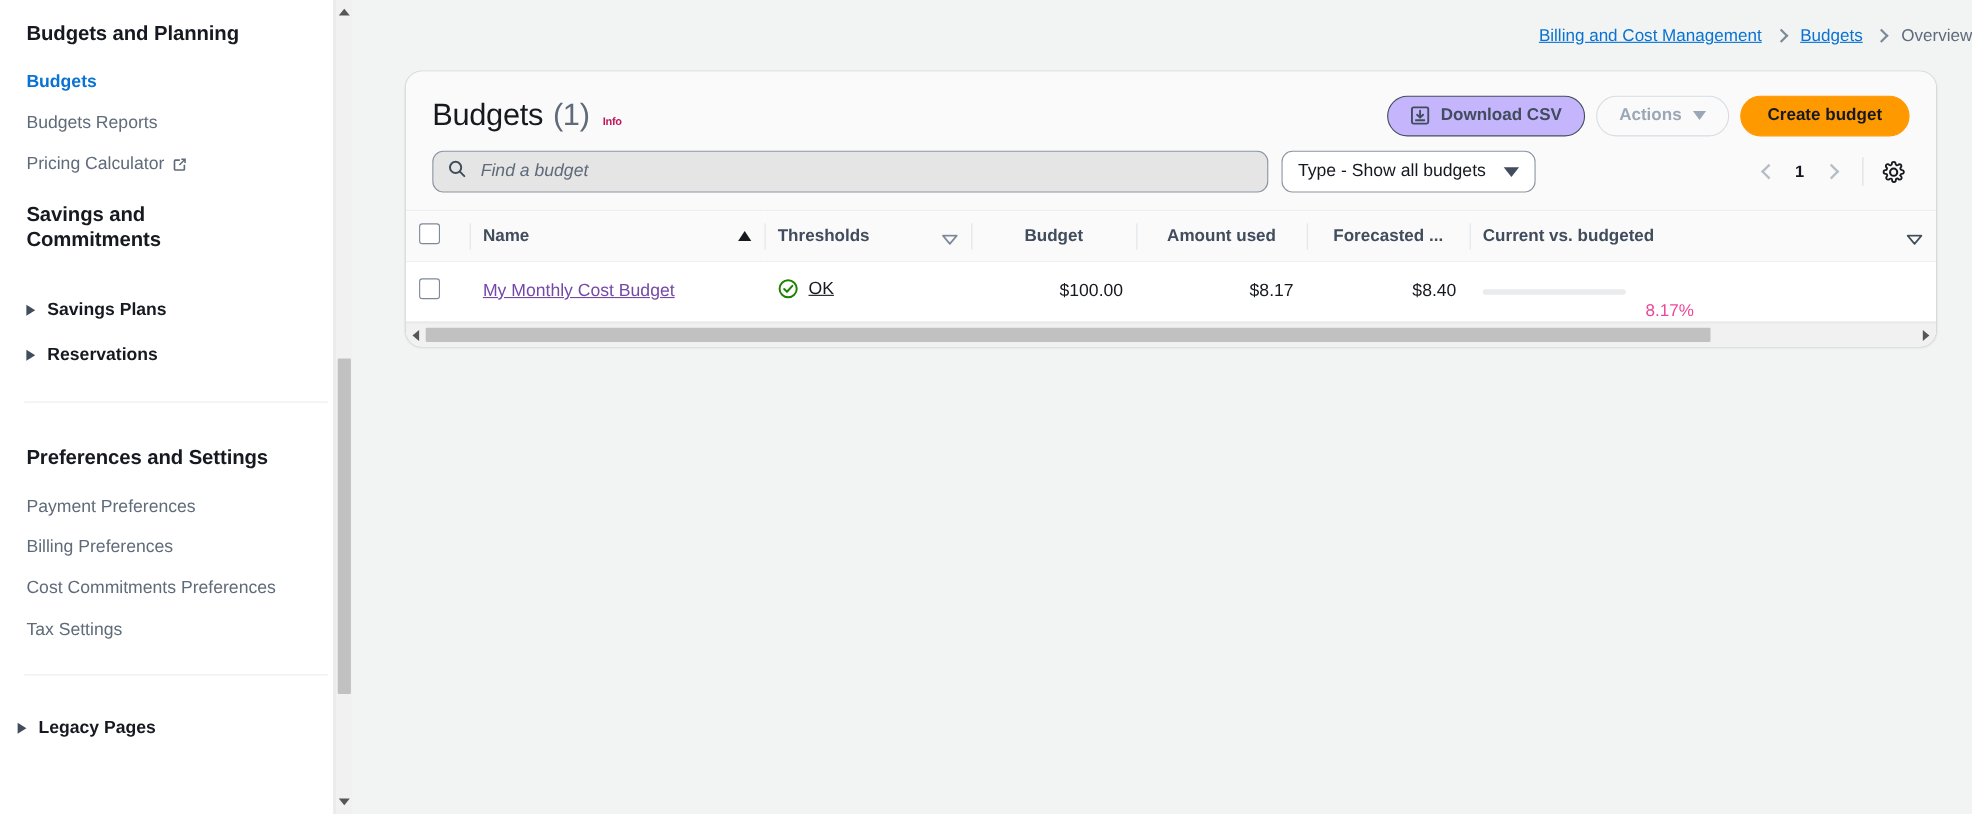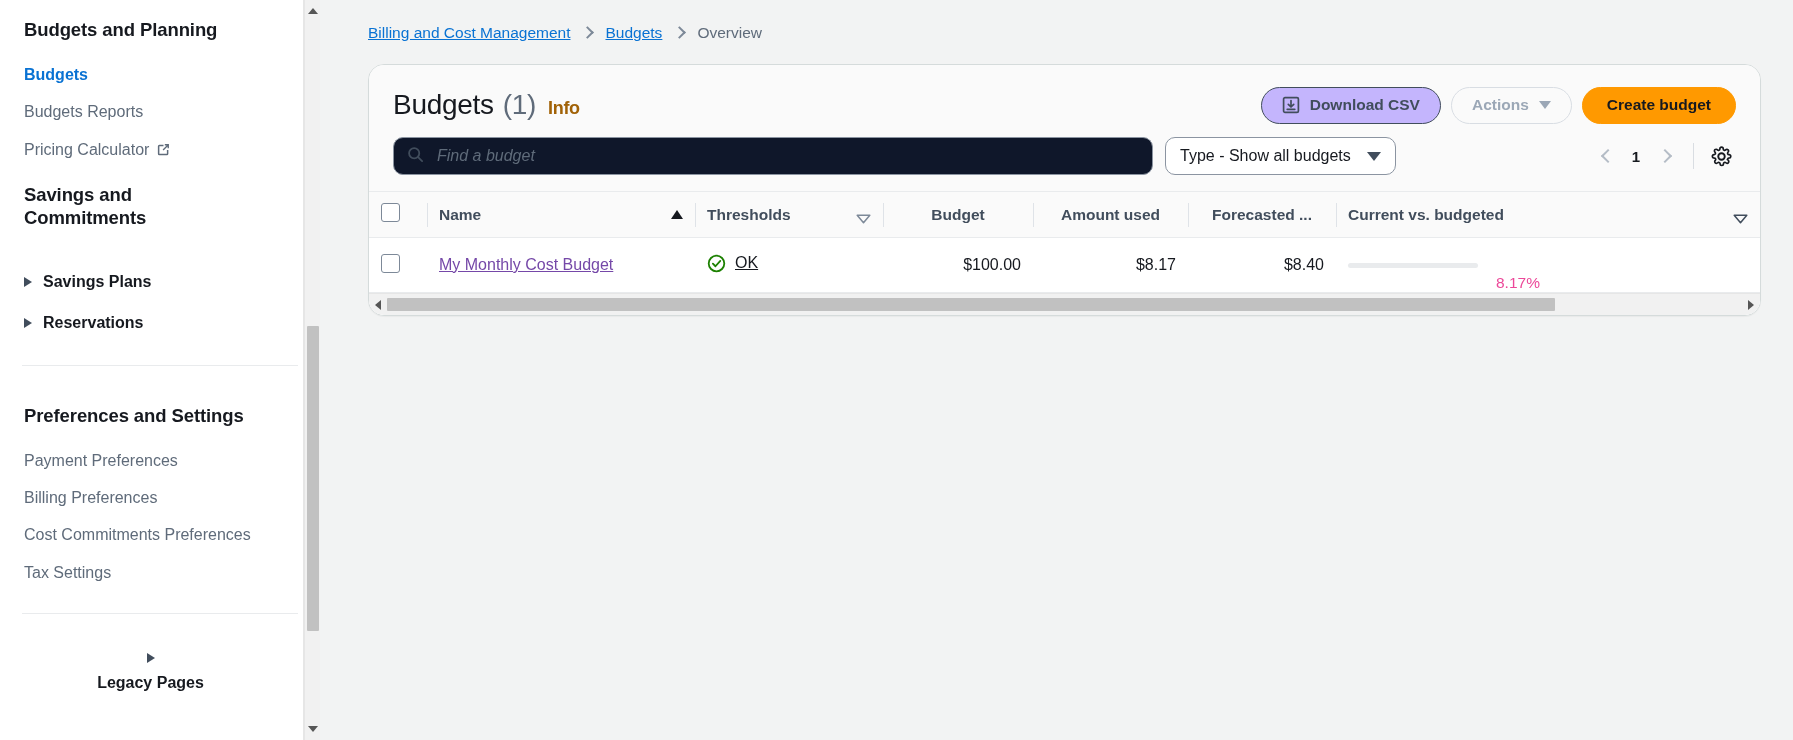--- a/index.html
+++ b/index.html
@@ -115,20 +115,21 @@
     height: 740px;
     position: relative;
     overflow: hidden;
   }
   .breadcrumb {
     display: flex;
     align-items: center;
     gap: 13px;
     padding: 24px 0 0 48px;
     font-size: 15.5px;
+    justify-content: flex-end;
   }
   .bc-link {
     color: #0972d3;
     text-decoration: underline;
     cursor: pointer;
     white-space: nowrap;
   }
   .bc-current { color: #5f6b7a; white-space: nowrap; }
   .bc-sep {
     width: 9px; height: 9px;
@@ -162,23 +163,23 @@
     display: flex;
     align-items: baseline;
     gap: 9px;
     font-size: 28px;
     font-weight: 400;
     color: #16191f;
     letter-spacing: -0.3px;
   }
   .panel-count { color: #5f6b7a; }
   .info-link {
-    font-size: 18px;
+    font-size: 10px;
     font-weight: 700;
-    color: #a16207;
+    color: #be185d;
     text-decoration: none;
     cursor: pointer;
     margin-left: 3px;
   }
   .head-actions { display: flex; align-items: center; gap: 10px; }
   .btn {
     height: 37px;
     border-radius: 19px;
     font-size: 15.5px;
     font-weight: 700;
@@ -222,21 +223,21 @@
     display: flex;
     align-items: center;
     gap: 12px;
     padding: 10px 0 16px 0;
   }
   .search-box {
     flex: 1 1 auto;
     height: 38px;
     border: 1.5px solid #8b94a1;
     border-radius: 10px;
-    background: #0f172a;
+    background: #e5e5e5;
     display: flex;
     align-items: center;
     gap: 11px;
     padding: 0 13px;
     max-width: 760px;
   }
   .search-box input {
     border: 0;
     outline: 0;
     flex: 1 1 auto;
@@ -491,21 +492,21 @@
       <div style="height:18px"></div>
       <a class="sb-link">Cost Commitments Preferences</a>
 
       <div style="height:18px"></div>
       <a class="sb-link">Tax Settings</a>
 
       <div style="height:31px"></div>
       <hr class="sb-divider">
 
       <div style="height:39px"></div>
-      <div class="sb-expand" style="padding-left:5px;flex-direction:column;">
+      <div class="sb-expand" style="padding-left:16px;">
         <span class="caret-right"></span>
         <span>Legacy Pages</span>
       </div>
     </div>
 
     <div class="sb-edge"></div>
     <div class="sb-scrollbar">
       <span class="sb-arrow-up"></span>
       <span class="sb-thumb"></span>
       <span class="sb-arrow-down"></span>

